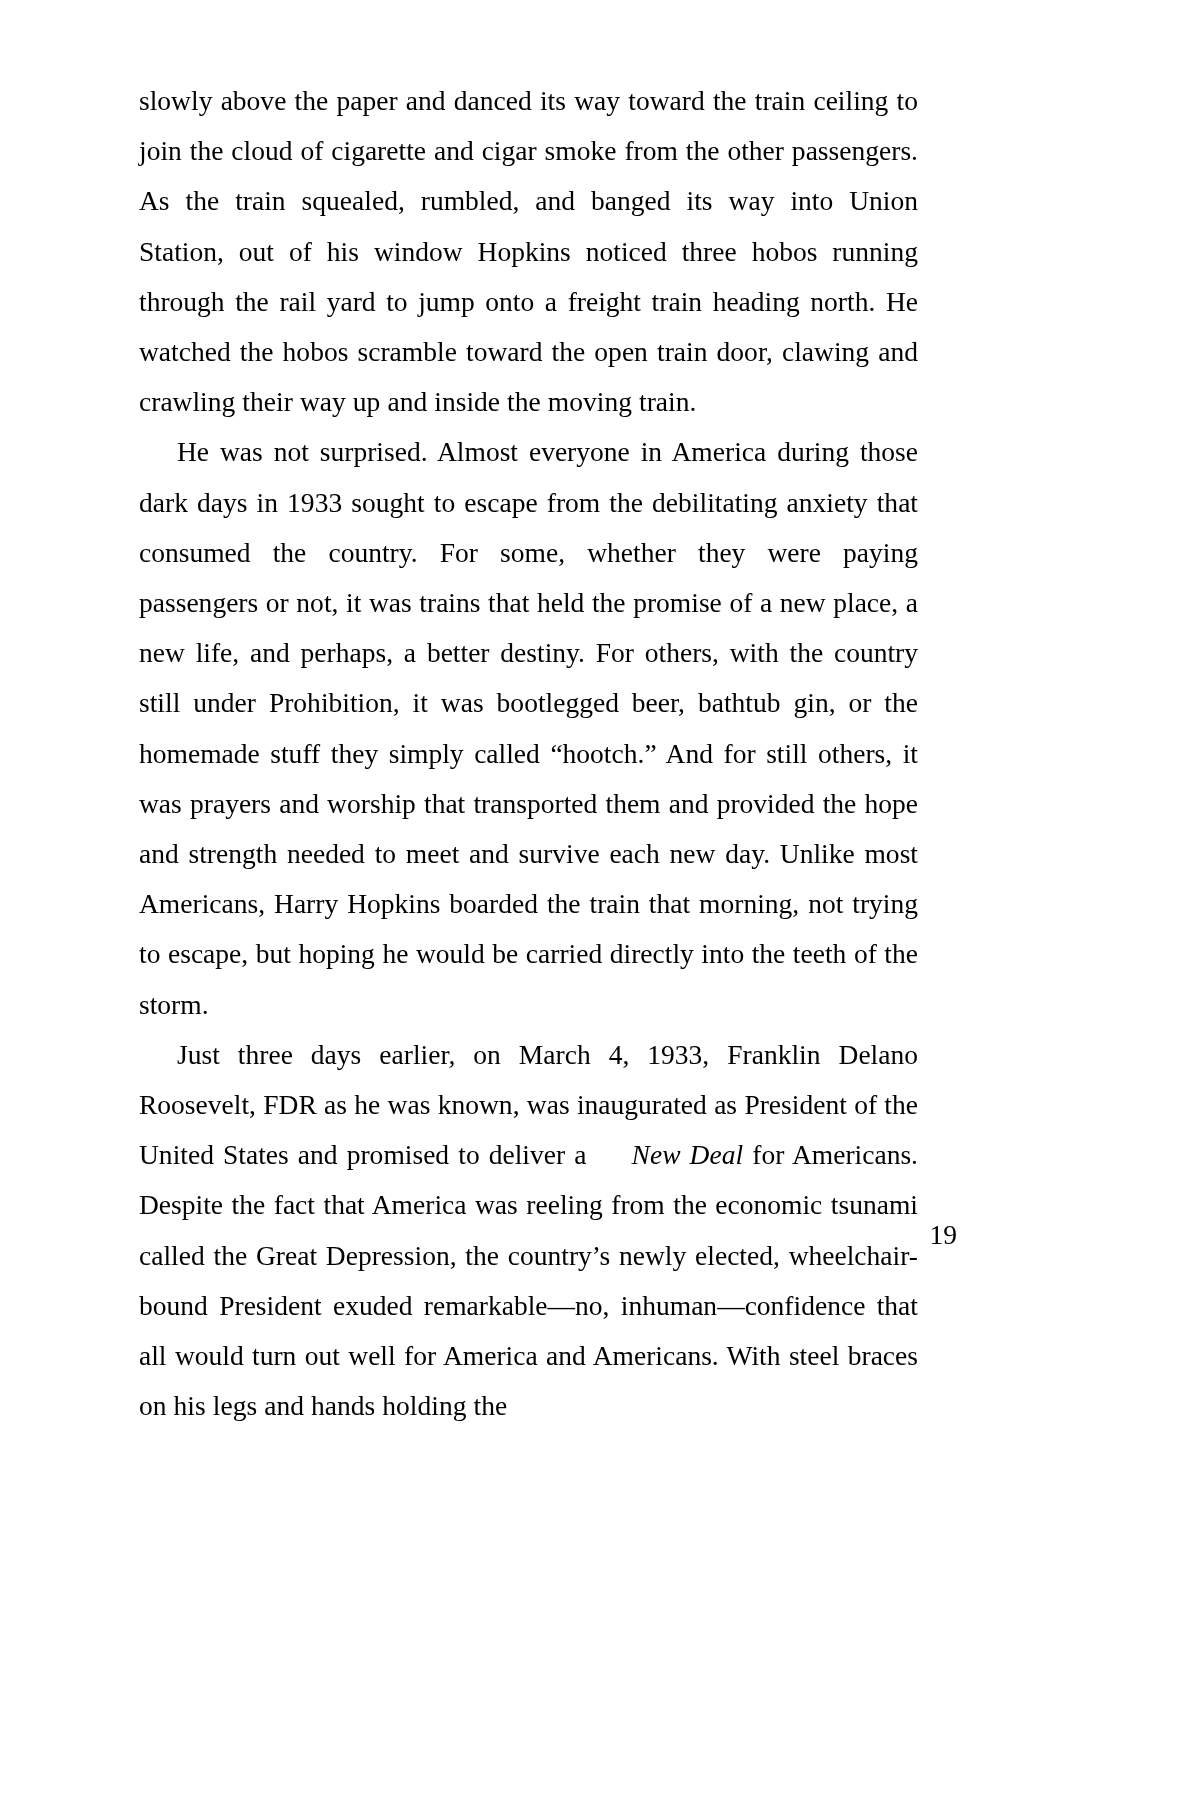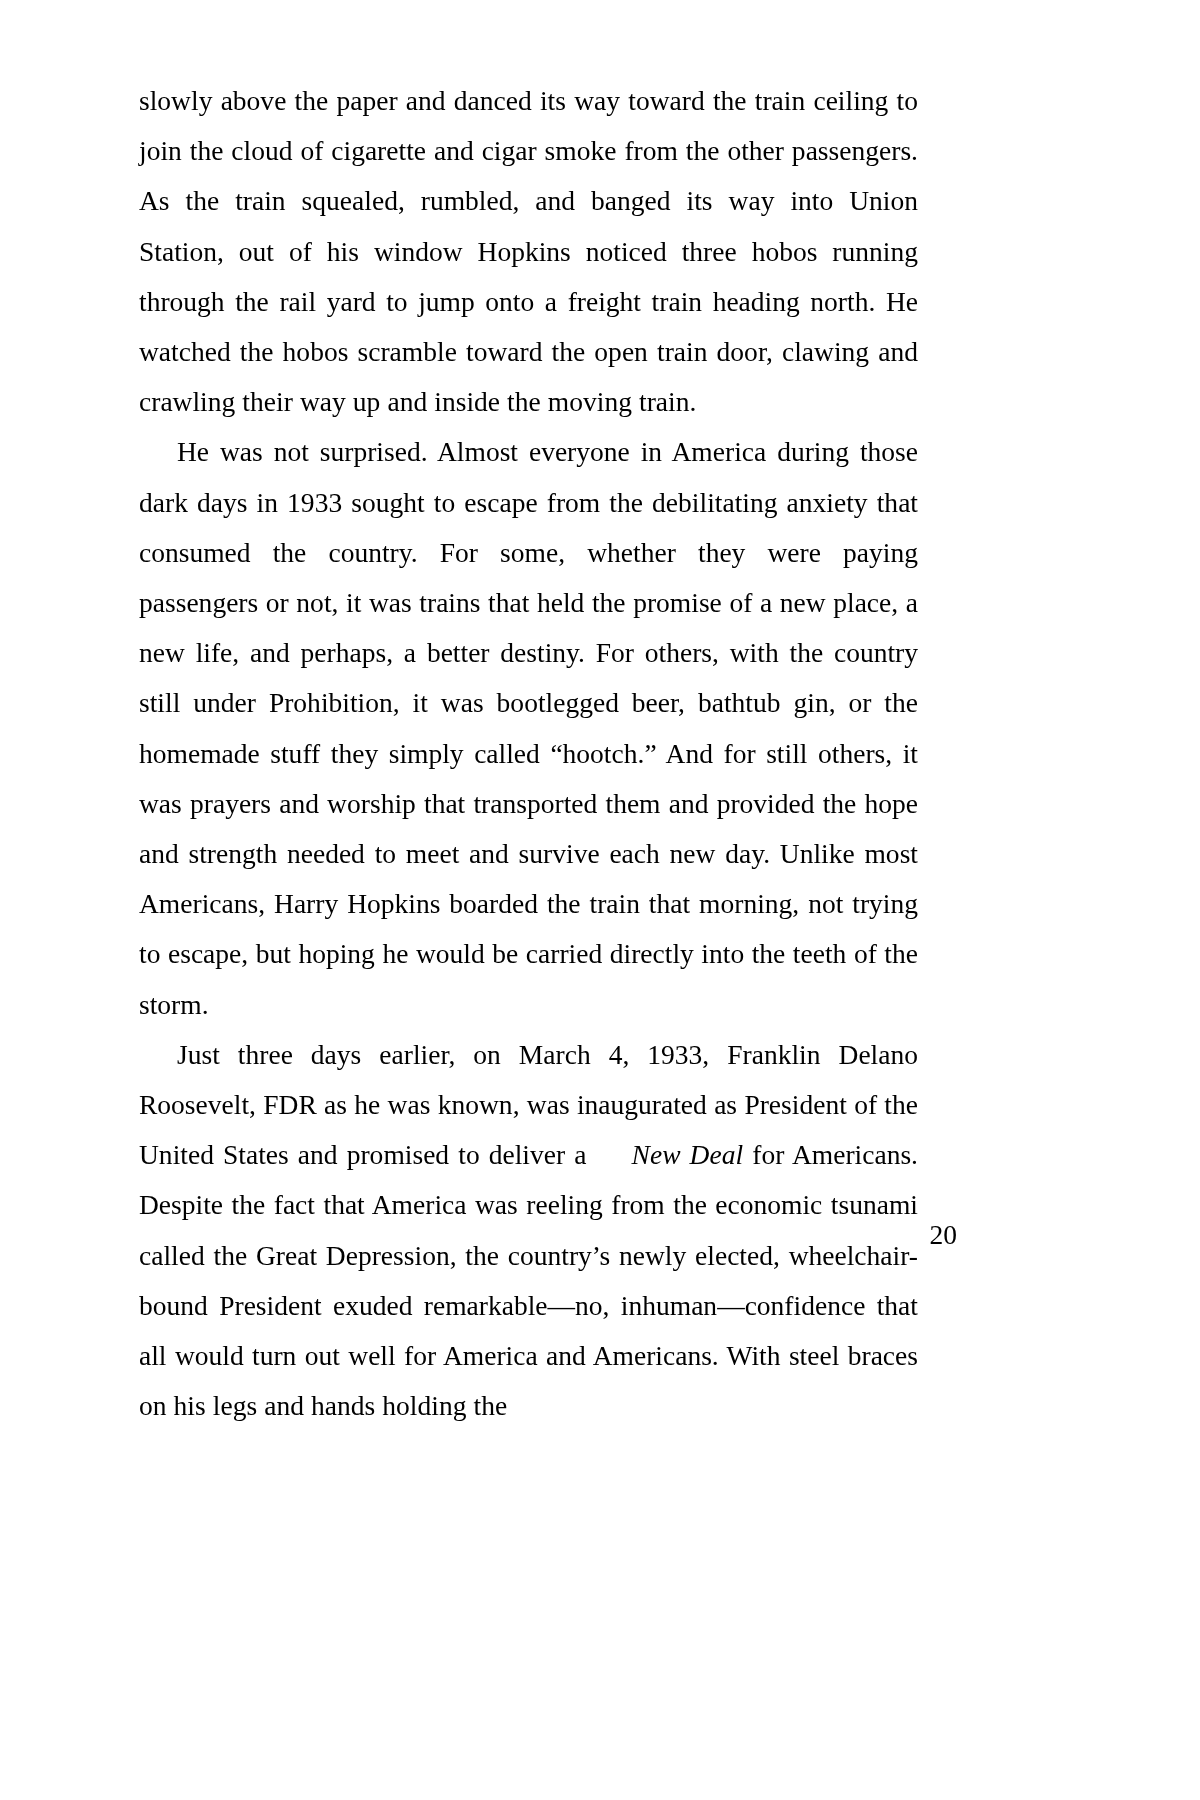--- a/index.html
+++ b/index.html
@@ -81,15 +81,15 @@
   <div class="text-column">
 
     <p class="body-par last-line-natural">slowly above the paper and danced its way toward the train ceiling to join the cloud of cigarette and cigar smoke from the other passengers.   As the train squealed, rumbled, and banged its way into Union Station, out of his window Hopkins noticed three hobos running through the rail yard to jump onto a freight train heading north.  He watched the hobos scramble toward the open train door, clawing and crawling their way up and inside the moving train.</p>
 
     <p class="body-par indented last-line-natural">He was not surprised.  Almost everyone in America during those dark days in 1933 sought to escape from the debilitating anxiety that consumed the country.  For some, whether they were paying passengers or not, it was trains that held the promise of a new place, a new life, and perhaps, a better destiny.  For others, with the country still under Prohibition, it was bootlegged beer, bathtub gin, or the homemade stuff they simply called “hootch.”  And for still others, it was prayers and worship that transported them and provided the hope and strength needed to meet and survive each new day.  Unlike most Americans, Harry Hopkins boarded the train that morning, not trying to escape, but hoping he would be carried directly into the teeth of the storm.</p>
 
     <p class="body-par indented last-line-natural"><span>Just three days earlier, on March 4, 1933, Franklin Delano Roosevelt, FDR as he was known, was inaugurated as President of the United States and promised to deliver a </span><em class="title-italic">New Deal</em><span> for Americans.   Despite the fact that America was reeling from the economic tsunami called the Great Depression, the country’s newly elected, wheelchair-bound President exuded remarkable—no, inhuman—confidence that all would turn out well for America and Americans.  With steel braces on his legs and hands holding the</span></p>
 
   </div>
 
-  <div class="page-number">20</div>
+  <div class="page-number">19</div>
 
 </div>
 
 </body></html>

